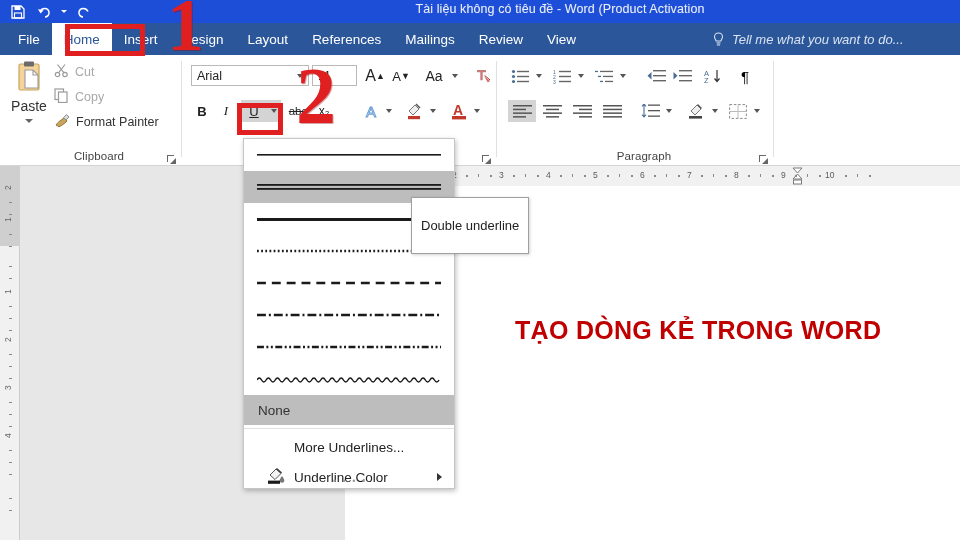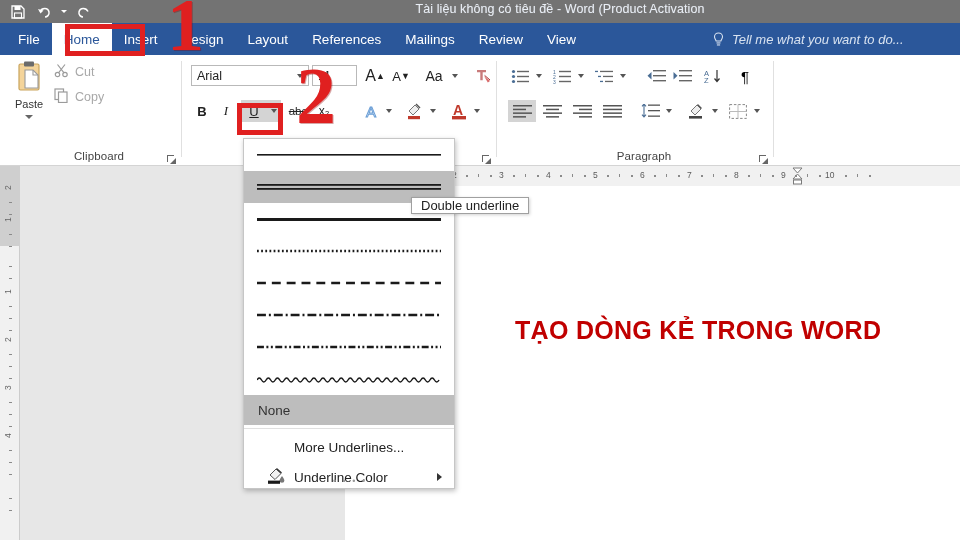--- a/index.html
+++ b/index.html
@@ -7,21 +7,21 @@
     width: 960px; height: 540px;
     overflow: hidden;
     font-family: "Liberation Sans", sans-serif;
     background: #ffffff;
   }
   #app { position: relative; width: 960px; height: 540px; }
 
   
   .titlebar {
     position: absolute; left: 0; top: 0; width: 960px; height: 23px;
-    background: #737373;
+    background: #1d4ed8;
   }
   .qat { position: absolute; left: 6px; top: 1px; display: flex; align-items: center; gap: 2px; }
   .qat-btn {
     width: 24px; height: 21px; display: flex; align-items: center; justify-content: center;
     color: #ffffff;
   }
   .qat-btn svg { display: block; }
   .qat-caret {
     width: 11px; height: 21px; display: flex; align-items: center; justify-content: center;
   }
@@ -72,21 +72,21 @@
     color: #666;
   }
 
   
   #grp-clipboard { left: 0; width: 182px; }
   .paste-btn {
     position: absolute; left: 6px; top: 3px; width: 46px; height: 82px;
     display: flex; flex-direction: column; align-items: center; justify-content: flex-start;
   }
   .paste-icon { margin-top: 2px; }
-  .paste-lbl { font-size: 11px; color: #333; margin-top: 2px; }
+  .paste-lbl { font-size: 14px; color: #333; margin-top: 2px; }
   .paste-caret {
     width: 0; height: 0; margin-top: 5px;
     border-left: 4px solid transparent; border-right: 4px solid transparent;
     border-top: 4px solid #666;
   }
   .clip-item {
     position: absolute; left: 54px; display: flex; align-items: center; gap: 6px;
     font-size: 12.5px; color: #a8a8a8; height: 22px;
   }
   .clip-item.enabled { color: #333; }
@@ -204,21 +204,21 @@
   }
   .ul-grip {
     position: absolute; left: 0; bottom: 2px; width: 212px; text-align: center;
     font-size: 9px; color: #9a9a9a; letter-spacing: 2px;
   }
 
   
   .tooltip {
     position: absolute; left: 411px; top: 197px;
     background: #ffffff; border: 1px solid #a0a0a0;
-    padding: 0 9px; font-size: 13px; color: #222;
+    padding: 20px 9px; font-size: 13px; color: #222;
     box-shadow: 1px 1px 3px rgba(0,0,0,.18); z-index: 60; white-space: nowrap;
   }
 
   
   .hl-box {
     position: absolute; border: 5px solid #e02020; z-index: 50;
   }
   #hlbox-home { left: 65px; top: 24px; width: 80px; height: 32px; }
   #hlbox-u { left: 237px; top: 103px; width: 46px; height: 32px; }
   .ann-num {
@@ -314,20 +314,29 @@
       <div class="clip-item" style="top:31px">
         <span>
           <svg width="15" height="15" viewBox="0 0 15 15">
               <rect x="1" y="1" width="8.5" height="10.5" fill="none" stroke="#9b9b9b" stroke-width="1.2"></rect>
               <rect x="4.5" y="4" width="8.5" height="10.5" fill="#fff" stroke="#9b9b9b" stroke-width="1.2"></rect>
             </svg>
         </span>
         <span>Copy</span>
       </div>
 
+      <div class="clip-item enabled" style="top:56px">
+        <span>
+          <svg width="16" height="15" viewBox="0 0 16 15">
+              <path d="M2 12 C4 9, 7 7, 10 5 L13 8 C10.5 10.5, 8 12.5, 5 13.8 Z" fill="#c9a45c" stroke="#8c6b2f" stroke-width=".9"></path>
+              <path d="M9.5 4.5 L12.5 1.5 L15 4 L12 7 Z" fill="#d9d9d9" stroke="#8a8a8a" stroke-width=".9"></path>
+            </svg>
+        </span>
+        <span>Format Painter</span>
+      </div>
 
       <div class="grp-label">Clipboard</div>
       <div class="launcher">
         <svg width="11" height="11" viewBox="0 0 11 11">
             <path d="M1 1 h7 v1 h-6 v6 h-1 z" fill="#666"></path>
             <path d="M4 10 L10 10 L10 4 Z" fill="#666"></path>
           </svg>
       </div>
       <div class="grp-sep" style="right:0"></div>
     </div>

